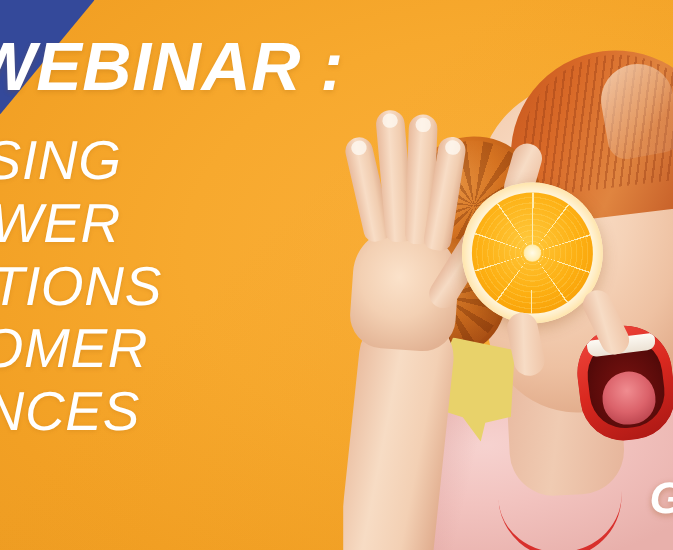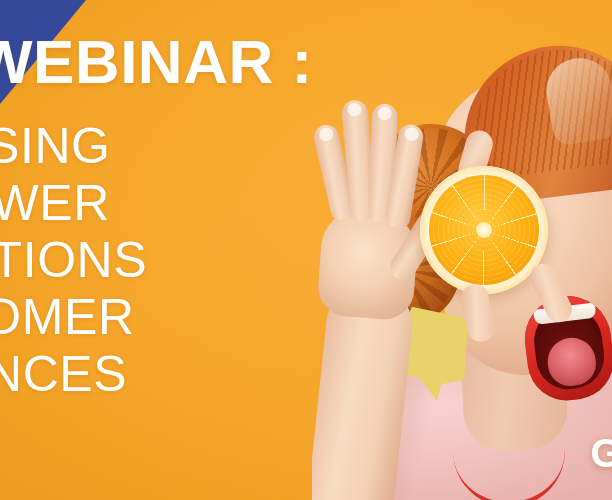--- a/index.html
+++ b/index.html
@@ -11,20 +11,21 @@
   body {
     font-family: "Liberation Sans", sans-serif;
   }
 
   .banner {
     position: relative;
     width: 612px;
     height: 500px;
     overflow: hidden;
     background: #be185d;
+    font-style: italic;
   }
 
   
   .bg-base {
     position: absolute;
     inset: 0;
     background:
       radial-gradient(ellipse 120% 95% at 78% 46%, #fbb03b 0%, #f7a92e 42%, #f2a024 72%, #eb9a21 100%);
   }
   .bg-warm {

